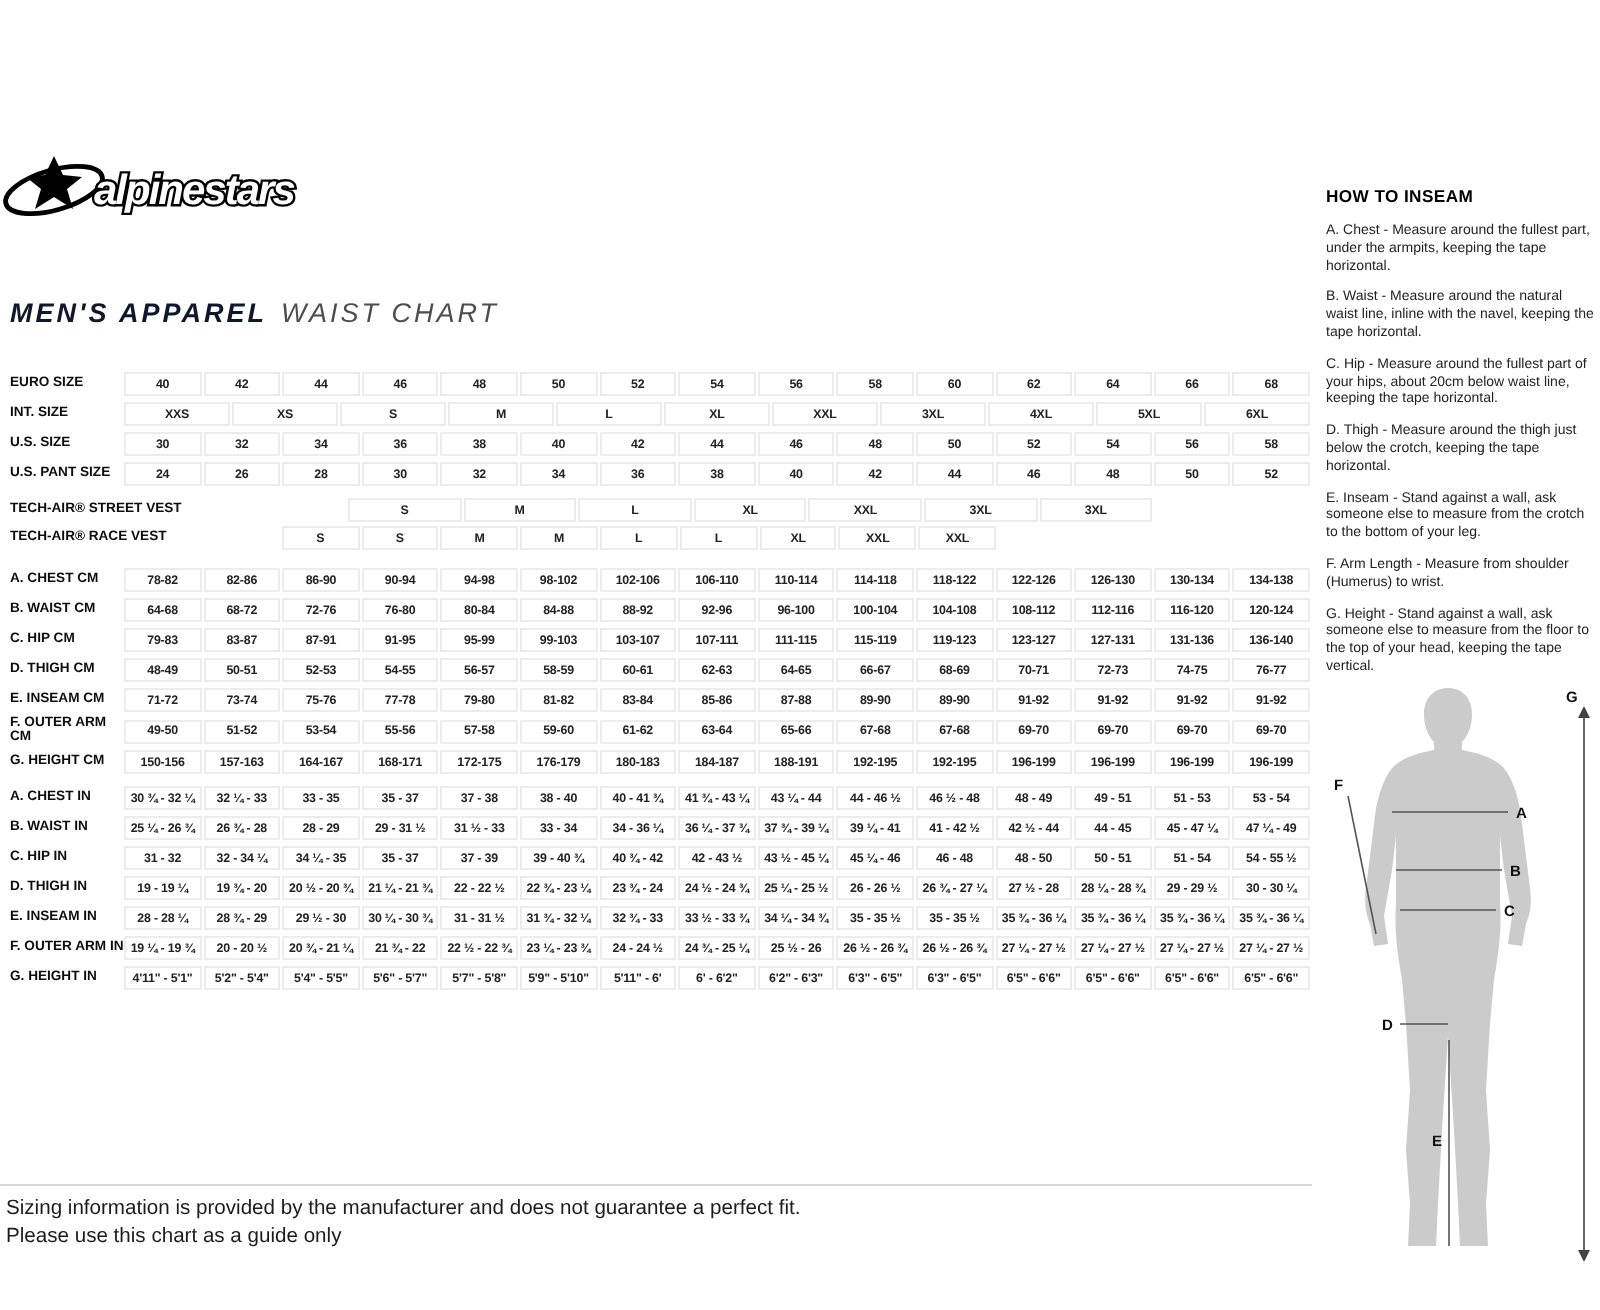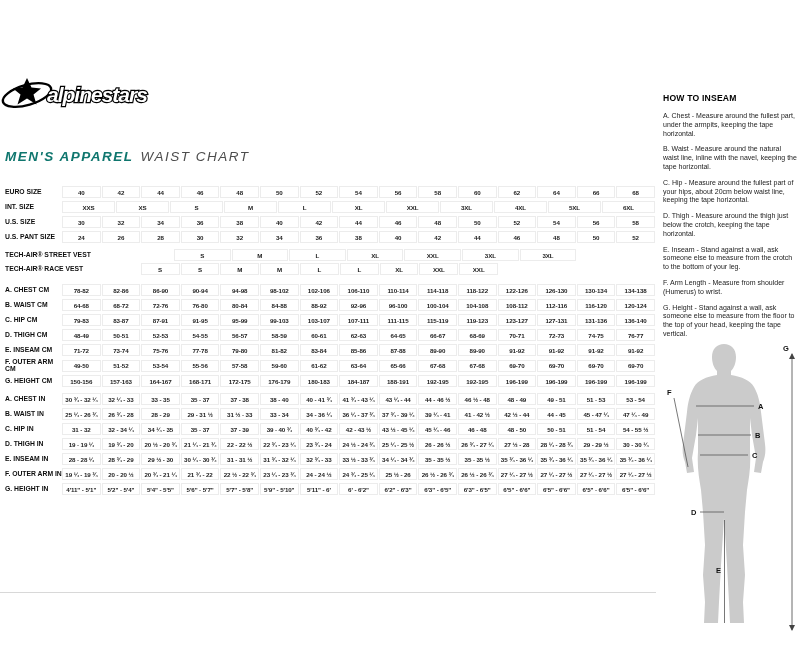--- a/index.html
+++ b/index.html
@@ -7,21 +7,21 @@
     width:800px; height:655px; position:relative; overflow:hidden;
     background:#ffffff; color:#1a1a1a;
     font-family:"Liberation Sans", sans-serif;
   }
 
   
   #logo { position:absolute; left:0; top:72px; width:175px; height:45px; }
 
   
   #title { position:absolute; left:5px; top:149px; font-style:italic; font-size:13.5px; white-space:nowrap; }
-  #title .main { font-weight:bold; color:#0f766e; letter-spacing:1.5px; }
+  #title .main { font-weight:bold; color:#0f172a; letter-spacing:1.5px; }
   #title .sub  { font-weight:normal; color:#4d4d4d; letter-spacing:1.5px; margin-left:7px; }
 
   
   #size-table { position:absolute; left:5px; top:186px; width:650px; }
   .grp { margin-bottom:6px; }
   .grp-1 { margin-bottom:9px; }
   .row { display:flex; align-items:center; margin-bottom:3px; }
   .grp-1 .row { margin-bottom:2px; }
   .lbl {
     flex:0 0 57px; width:57px; font-size:6.8px; font-weight:bold;
@@ -509,13 +509,15 @@
     <text x="94" y="118" font-size="7.5" font-weight="bold" fill="#111">C</text>
     <text x="33" y="175" font-size="7.5" font-weight="bold" fill="#111">D</text>
     <text x="58" y="233" font-size="7.5" font-weight="bold" fill="#111">E</text>
     <text x="9" y="55" font-size="7.5" font-weight="bold" fill="#111">F</text>
     <text x="125" y="11" font-size="7.5" font-weight="bold" fill="#111">G</text>
   </svg>
 </div>
 
 <div id="divider"></div>
 <div id="footer">
+  <div>Sizing information is provided by the manufacturer and does not guarantee a perfect fit.</div>
+  <div>Please use this chart as a guide only</div>
 </div>
 
 </body></html>

